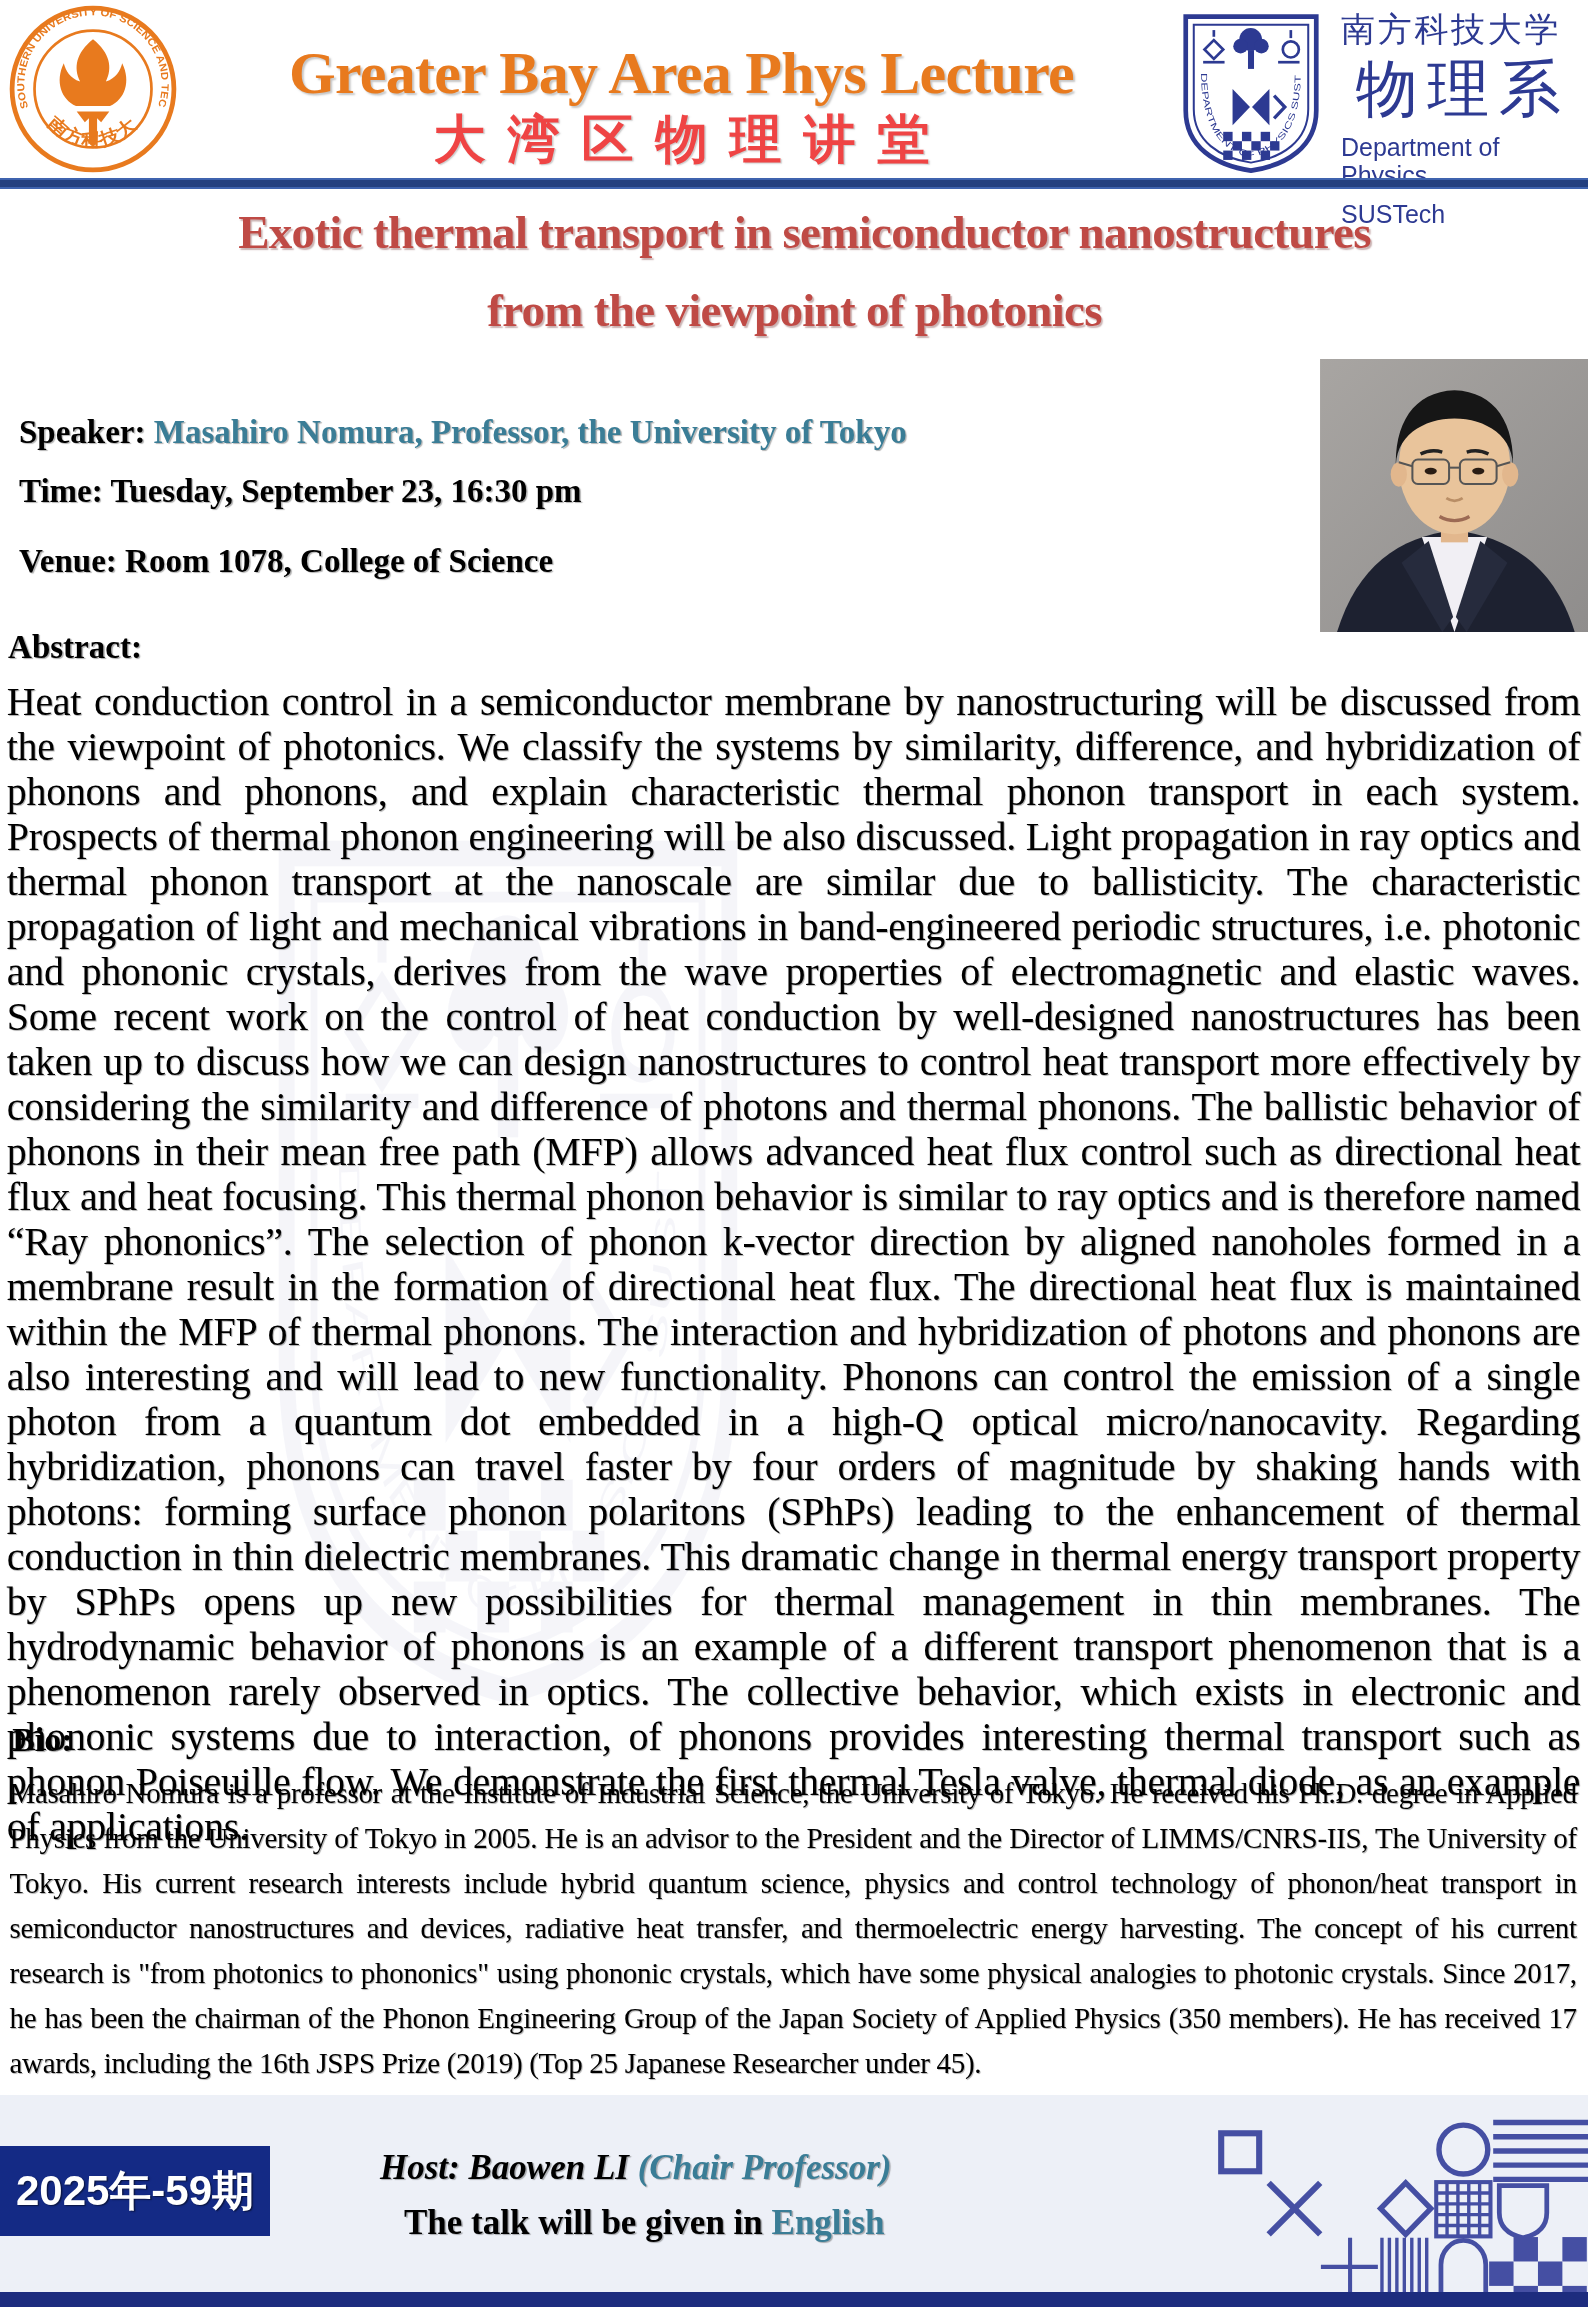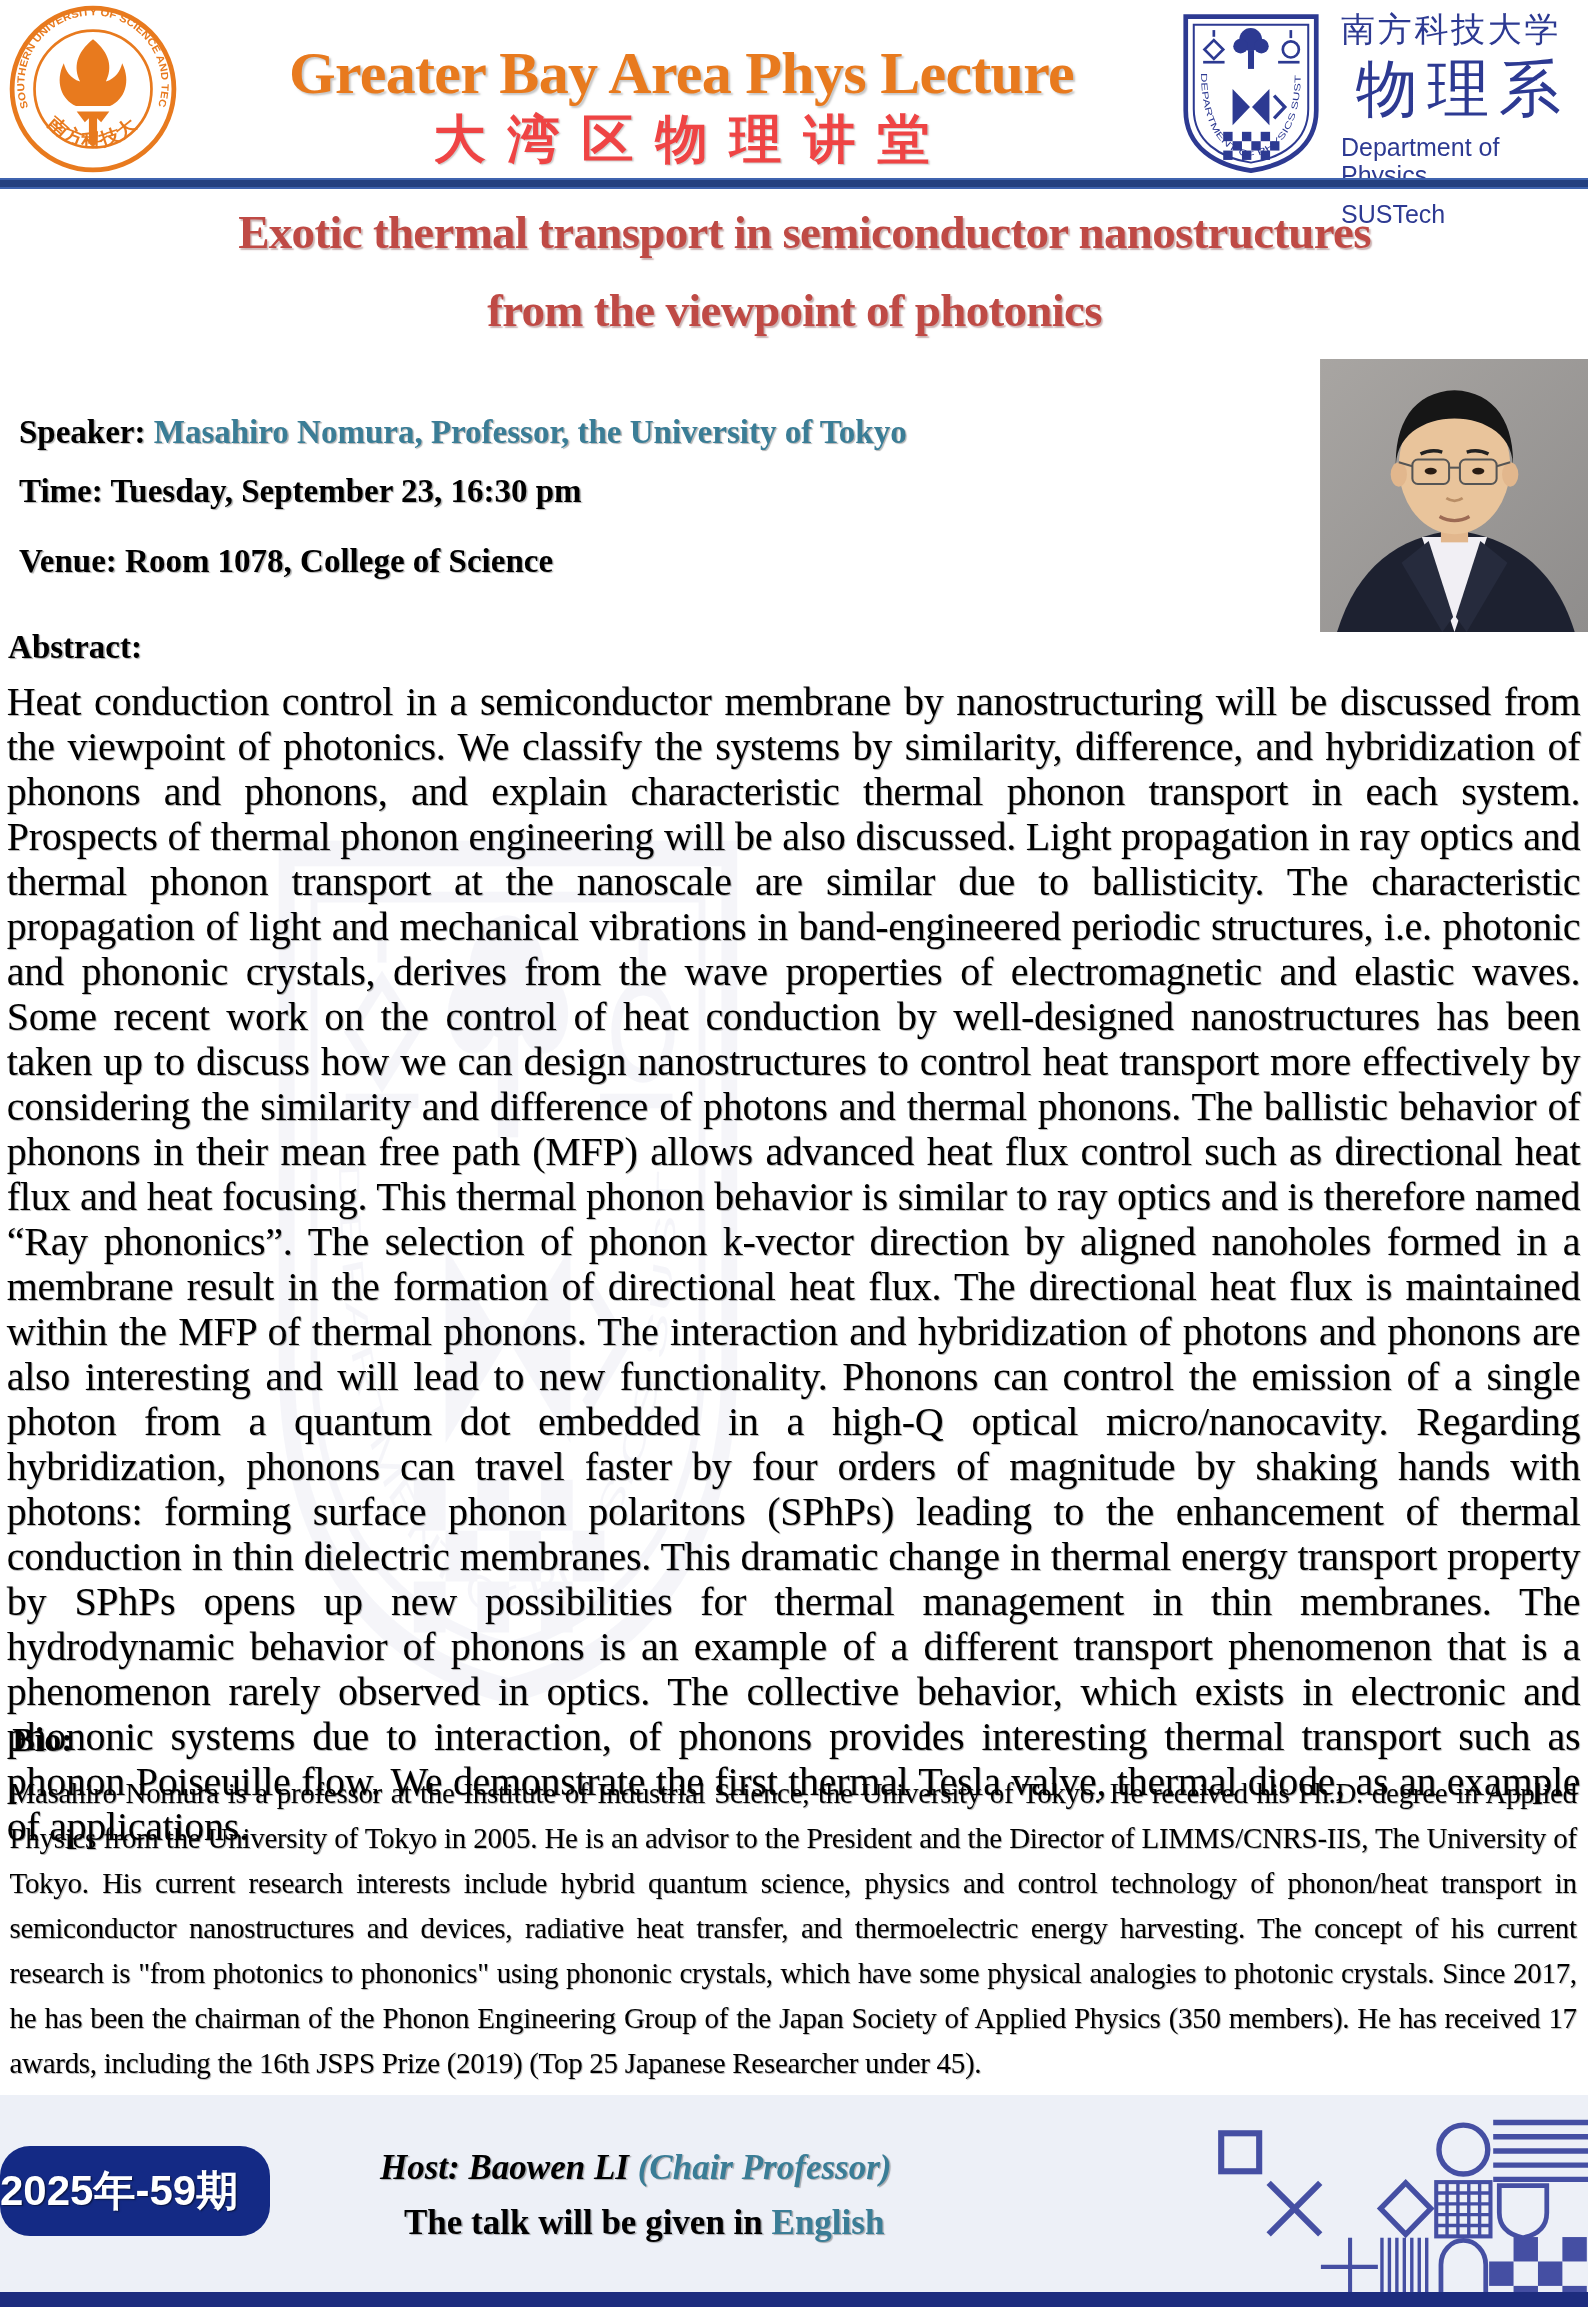--- a/index.html
+++ b/index.html
@@ -45,22 +45,22 @@
                  text-shadow:1px 1px 0.7px rgba(0,0,0,.3);}
   .bio-head{left:12.2px;top:1721px;font-size:34px;}
   .bio-text{left:9.5px;right:12.2px;top:1771px;font-size:29px;line-height:45px;
             text-align:justify;letter-spacing:-0.3px;
             text-shadow:1px 1px 0.7px rgba(0,0,0,.3);}
 
   
   .footer-band{left:0;top:2095px;width:1589px;height:212px;background:#EDF0F7;}
   .issue-box{left:0;top:2146px;width:270px;height:90px;background:#142A85;
              color:#fff;font-family:"Liberation Sans", sans-serif;font-size:42px;
-             font-weight:bold;line-height:90px;
-             text-shadow:1.4px 1.4px 1.4px rgba(0,0,0,.5);border-radius:30px;}
+             font-weight:bold;text-align:center;line-height:90px;
+             text-shadow:1.4px 1.4px 1.4px rgba(0,0,0,.5);}
   .host-line{left:380px;font-size:35px;font-weight:bold;
              text-shadow:1.4px 1.4px 1px rgba(0,0,0,.3);}
   .h1{top:2148px;font-style:italic;} .h2{top:2203px;margin-left:24px;}
   .bottom-bar{left:0;top:2292px;width:1589px;height:15px;background:#1D2C7E;}
 
   .watermark{opacity:0.045;pointer-events:none;}
 </style>
 </head>
 <body>
 

